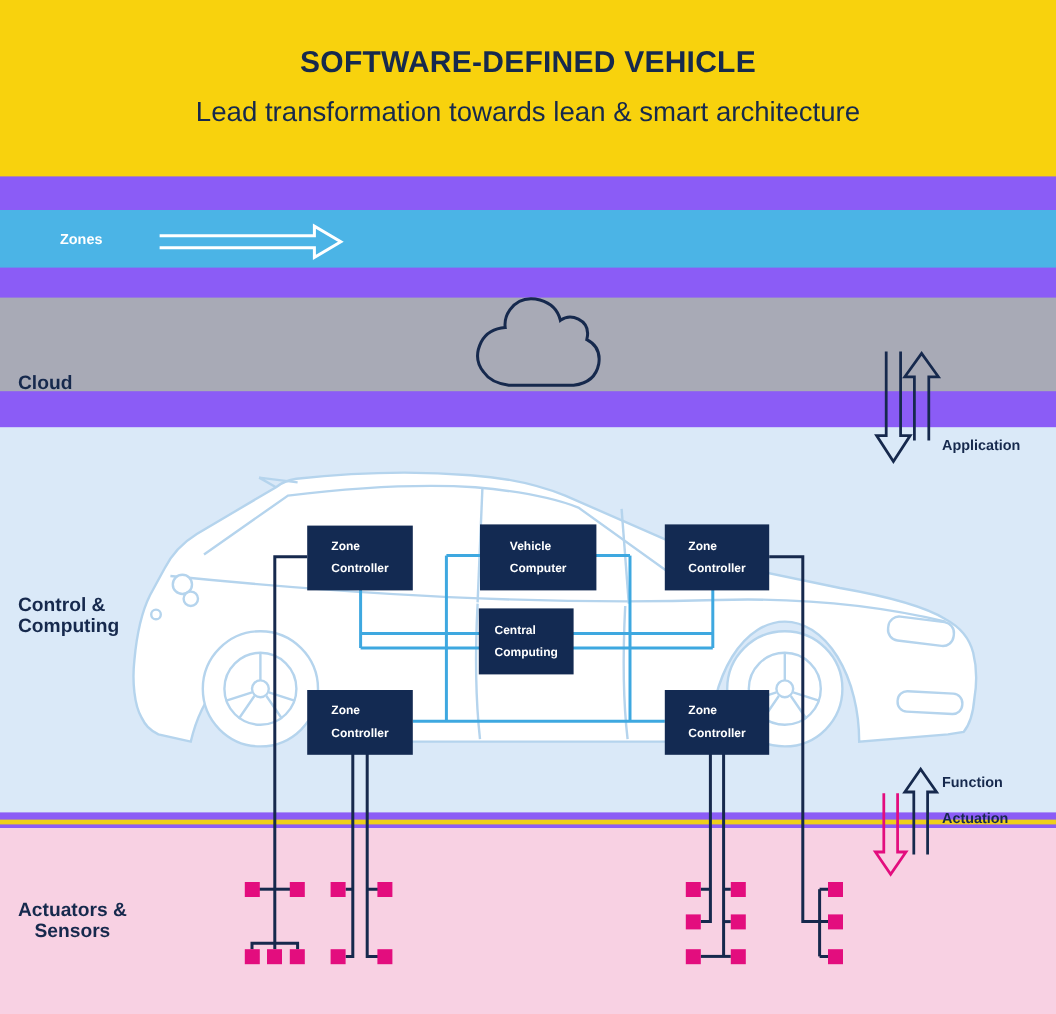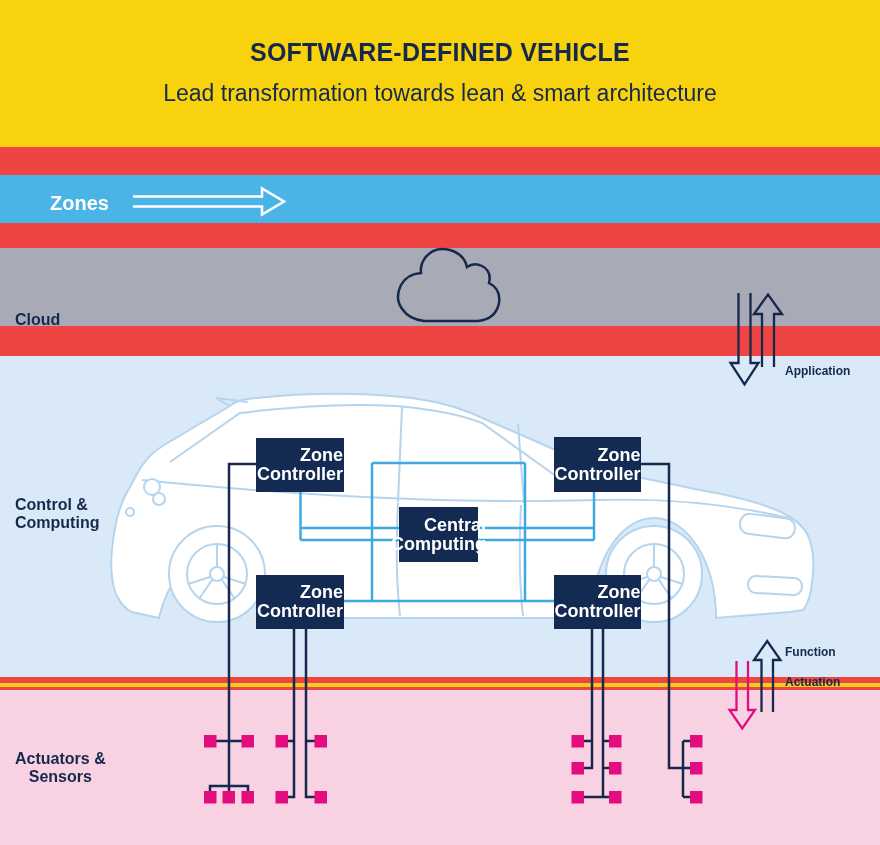--- a/index.html
+++ b/index.html
@@ -1,46 +1,46 @@
 <!DOCTYPE html>
 <html><head>
 <meta charset="utf-8">
 <style>
   html,body{margin:0;padding:0;background:#fff;}
-  .canvas{position:relative;width:880px;height:845px;overflow:hidden;background:#ef4444;
+  .canvas{position:relative;width:880px;height:845px;overflow:hidden;background:#8b5cf6;
           font-family:"Liberation Sans",sans-serif;color:#16294d;}
   .band{position:absolute;left:0;width:880px;}
   .band-yellow{top:0;height:147px;background:#f8d20d;}
   .band-blue{top:175px;height:48px;background:#4bb4e6;}
   .band-gray{top:248px;height:78px;background:#a8aab6;}
   .band-lightblue{top:356px;height:321px;background:#dae9f8;}
   .band-yellowline{top:683px;height:4px;background:#eecf1b;}
   .band-pink{top:690px;height:155px;background:#f8d1e3;}
 
   .title{position:absolute;top:38px;left:0;width:880px;text-align:center;
          font-size:25px;font-weight:bold;letter-spacing:.2px;color:#16294d;}
   .subtitle{position:absolute;top:80px;left:0;width:880px;text-align:center;
             font-size:23px;color:#16294d;}
 
-  .zones-label{position:absolute;top:192px;left:50px;font-size:20px;font-weight:bold;color:#fff;}
+  .zones-label{position:absolute;top:192px;left:50px;font-size:12px;font-weight:bold;color:#fff;}
   .separation-label{position:absolute;top:193px;left:320px;font-size:16px;font-weight:bold;color:#fff;}
 
   .side-label{position:absolute;left:15px;font-size:16px;font-weight:bold;color:#16294d;
               white-space:pre-line;line-height:18px;}
   .cloud-label{top:279px;margin-top:32px;}
   .control-label{top:496px;}
   .actuators-label{top:750px;text-align:center;}
 
   .flow-label{position:absolute;left:785px;font-size:12px;font-weight:bold;color:#16294d;}
   .application-label{top:364px;}
   .function-label{top:645px;}
   .actuation-label{top:675px;}
 
   .node-box{position:absolute;background:#132a52;color:#fff;display:flex;align-items:center;
-            justify-content:center;text-align:right;font-size:18px;font-weight:bold;
+            justify-content:center;text-align:left;font-size:10px;font-weight:bold;
             line-height:19px;white-space:pre-line;z-index:4;}
   .nb-zc-tl{left:256px;top:438px;width:88px;height:54px;}
   .nb-vc  {left:400px;top:437px;width:97px;height:55px;}
   .nb-zc-tr{left:554px;top:437px;width:87px;height:55px;}
   .nb-cc  {left:399px;top:507px;width:79px;height:55px;}
   .nb-zc-bl{left:256px;top:575px;width:88px;height:54px;}
   .nb-zc-br{left:554px;top:575px;width:87px;height:54px;}
 
   svg.overlay{position:absolute;left:0;top:0;z-index:3;}
   svg.carlayer{position:absolute;left:0;top:0;z-index:2;}
@@ -182,20 +182,22 @@
 Computing</div>
   <div class="side-label actuators-label">Actuators &amp;
 Sensors</div>
 
   <div class="flow-label application-label">Application</div>
   <div class="flow-label function-label">Function</div>
   <div class="flow-label actuation-label">Actuation</div>
 
   <div class="node-box nb-zc-tl">Zone
 Controller</div>
+  <div class="node-box nb-vc">Vehicle
+Computer</div>
   <div class="node-box nb-zc-tr">Zone
 Controller</div>
   <div class="node-box nb-cc">Central
 Computing</div>
   <div class="node-box nb-zc-bl">Zone
 Controller</div>
   <div class="node-box nb-zc-br">Zone
 Controller</div>
 
 </div>

